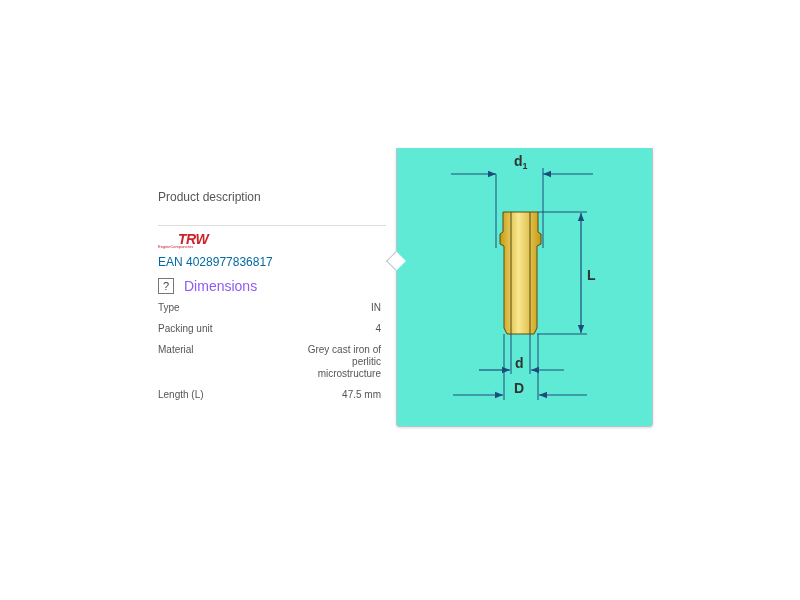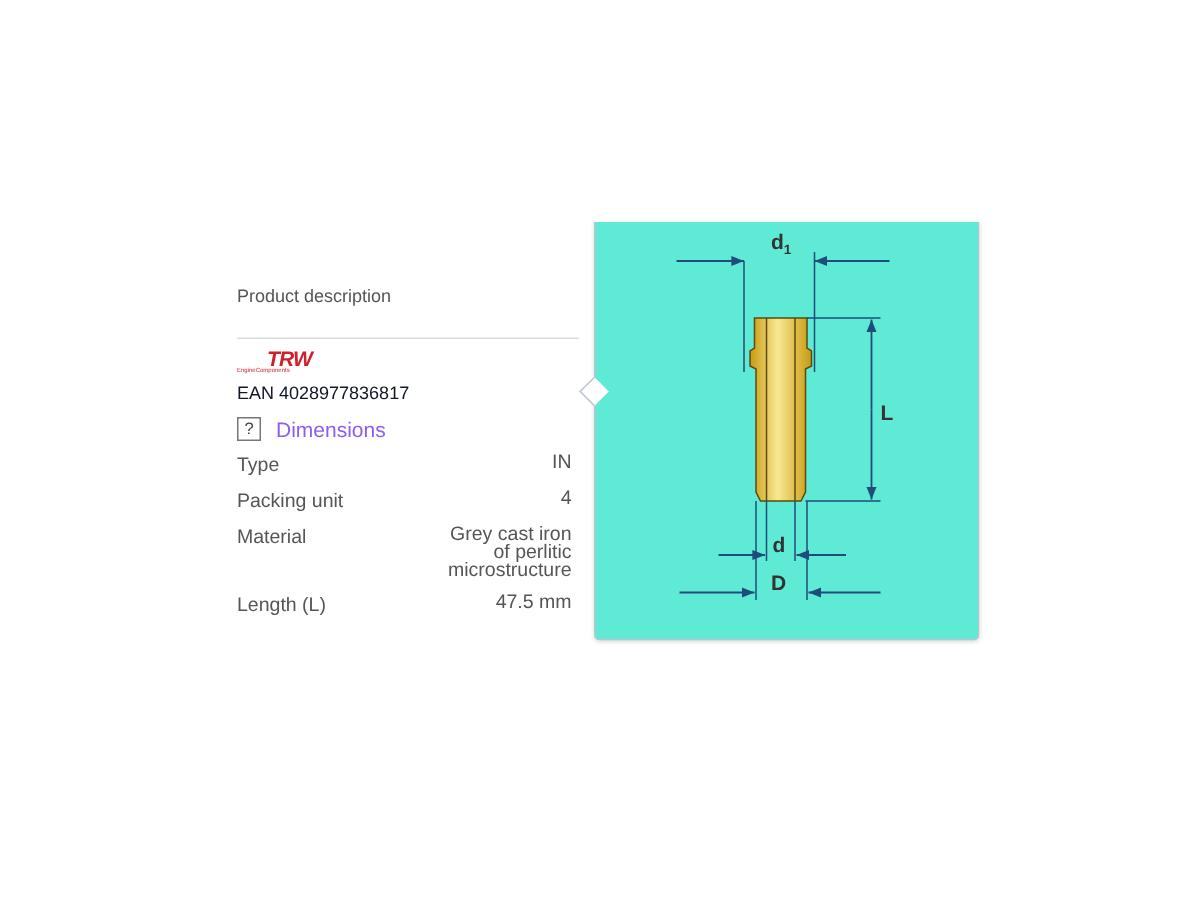--- a/index.html
+++ b/index.html
@@ -4,27 +4,27 @@
   <style>
     * { box-sizing: border-box; margin: 0; padding: 0; }
     html, body { width: 800px; height: 600px; background: #ffffff; overflow: hidden; }
     body { font-family: "Liberation Sans", sans-serif; color: #444; position: relative; }
 
     .left-panel { position: absolute; left: 158px; top: 190px; width: 228px; }
     .section-title { font-size: 12px; color: #555; padding-bottom: 21px; border-bottom: 1px solid #dcdcdc; }
     .brand-logo { margin-top: 5px; height: 22px; position: relative; width: 60px; }
     .brand-logo .trw { position: absolute; left: 20px; top: 0; font-size: 14px; font-weight: bold; font-style: italic; color: #d0202a; letter-spacing: -0.5px; }
     .brand-logo .sub { position: absolute; left: 0; top: 13px; font-size: 4px; color: #d0202a; }
-    .ean { font-size: 12px; color: #0f172a; margin-top: 2px; }
+    .ean { font-size: 12px; color: #0369a1; margin-top: 2px; }
     .dims-header { display: flex; align-items: center; margin-top: 8px; height: 18px; }
     .help-icon { width: 16px; height: 16px; border: 1px solid #777; font-size: 11px; color: #444; display: flex; align-items: center; justify-content: center; }
     .dims-label { margin-left: 10px; font-size: 14px; color: #8b5cf6; }
 
     .spec-table { margin-top: 7px; width: 223px; }
-    .spec-row { display: flex; justify-content: space-between; font-size: 13px; color: #555; margin-bottom: 9px; }
+    .spec-row { display: flex; justify-content: space-between; font-size: 10px; color: #555; margin-bottom: 9px; }
     .spec-row .val { text-align: right; max-width: 110px; line-height: 12px; }
 
     .image-panel { position: absolute; left: 396px; top: 148px; width: 257px; height: 279px; border: 1px solid #b8c4d0; border-top: none; border-radius: 0 0 4px 4px; box-shadow: 0 1px 3px rgba(0,0,0,0.15); background: #5eead4; }
     .pointer { position: absolute; left: -8px; top: 106px; width: 14px; height: 14px; background: #fff; border-left: 1px solid #b8c4d0; border-bottom: 1px solid #b8c4d0; transform: rotate(45deg); }
     .diagram { position: absolute; left: 0; top: 0; }
   </style>
 </head>
 <body>
 
 <div class="left-panel">

